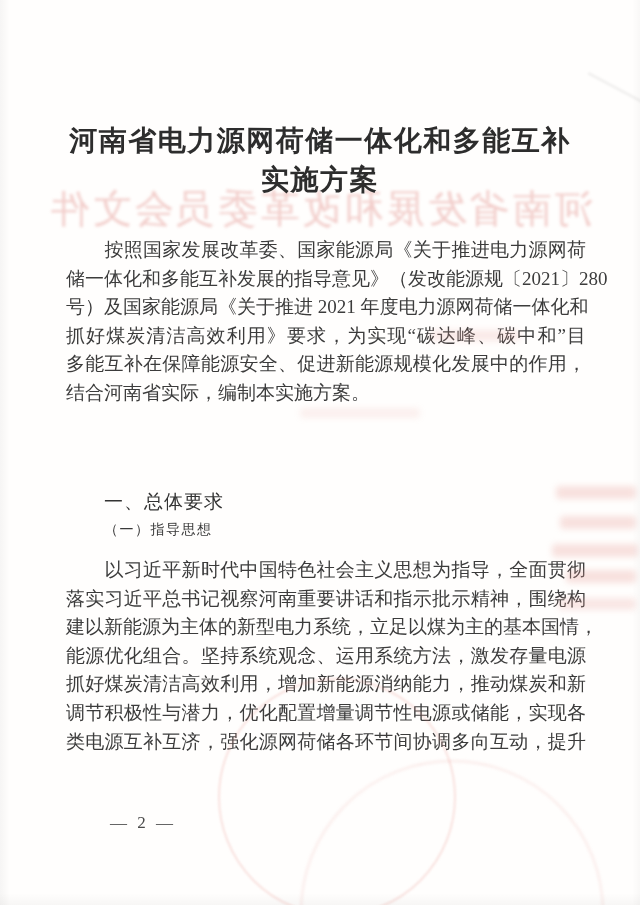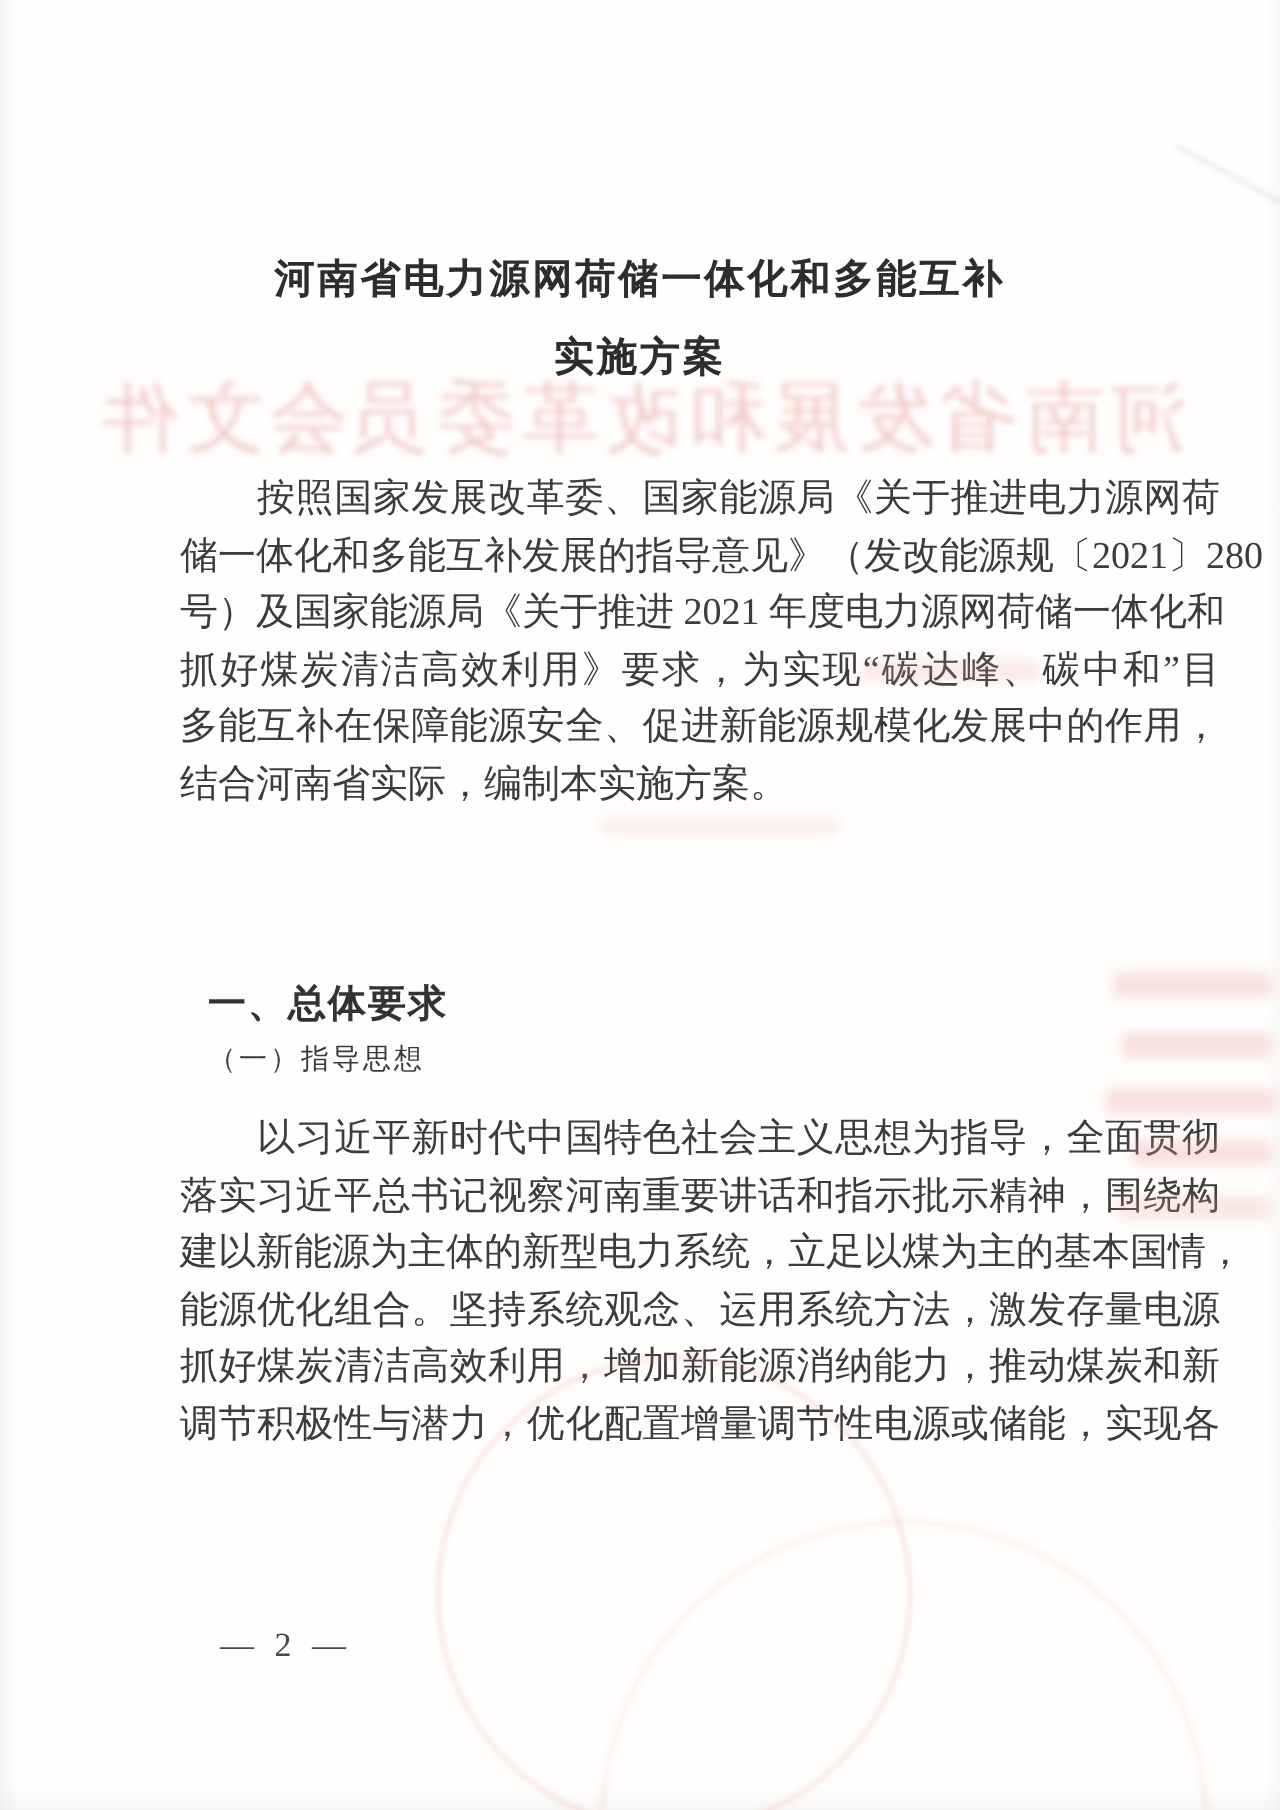--- a/index.html
+++ b/index.html
@@ -16,21 +16,21 @@
       linear-gradient(90deg, rgba(0,0,0,0.035) 0, rgba(0,0,0,0) 10px),
       linear-gradient(270deg, rgba(0,0,0,0.025) 0, rgba(0,0,0,0) 8px),
       linear-gradient(0deg, rgba(0,0,0,0.03) 0, rgba(0,0,0,0) 12px),
       #fffefd;
   }
   
   .doc-title {
     position: absolute; top: 121px; left: 0; right: 0;
     text-align: center;
     font-weight: bold;
-    font-size: 20px;
+    font-size: 28px;
     line-height: 39px;
     letter-spacing: 1.5px;
     color: #2d2d2d;
   }
   
   .bleed-title {
     position: absolute; top: 182px; left: 30px; right: 30px;
     text-align: center;
     transform: scaleX(-1);
     font-size: 39px;
@@ -65,38 +65,37 @@
     border-radius: 50%;
     filter: blur(1.5px);
     pointer-events: none;
   }
   
   .body-block {
     position: absolute;
     left: 66px; width: 520px;
     font-size: 19px;
     color: #3c3c3c;
-    margin-left: 24px;
   }
   .line {
     height: 28.6px;
     line-height: 28.6px;
     text-align: justify;
     text-align-last: justify;
     text-justify: inter-character;
     white-space: nowrap;
     overflow: visible;
   }
   .p1 { top: 236px; }
   .p1 .line:last-child { text-align-last: left; }
   .p2 { top: 556px; }
   .heading-1 {
     position: absolute; left: 104px; top: 489px;
     font-family: "Liberation Sans", sans-serif;
-    font-weight: bold;
+    font-weight: normal;
     font-size: 19px;
     letter-spacing: 1px;
     color: #333333;
   }
   .heading-2 {
     position: absolute; left: 104px; top: 521px;
     font-size: 14px;
     letter-spacing: 1.5px;
     color: #3a3a3a;
   }
@@ -140,20 +139,21 @@
   <div class="heading-1">一、总体要求</div>
   <div class="heading-2">（一）指导思想</div>
 
   <div class="body-block p2">
       <div class="line">　　以习近平新时代中国特色社会主义思想为指导，全面贯彻</div>
       <div class="line">落实习近平总书记视察河南重要讲话和指示批示精神，围绕构</div>
       <div class="line">建以新能源为主体的新型电力系统，立足以煤为主的基本国情，</div>
       <div class="line">能源优化组合。坚持系统观念、运用系统方法，激发存量电源</div>
       <div class="line">抓好煤炭清洁高效利用，增加新能源消纳能力，推动煤炭和新</div>
       <div class="line">调节积极性与潜力，优化配置增量调节性电源或储能，实现各</div>
+      <div class="line">类电源互补互济，强化源网荷储各环节间协调多向互动，提升</div>
     </div>
 
   <div class="seal-arc"></div>
   <div class="seal-arc2"></div>
 
   <div class="smudge" style="left:556px; top:486px; width:80px; height:13px;"></div>
   <div class="smudge" style="left:560px; top:516px; width:76px; height:13px;"></div>
   <div class="smudge" style="left:552px; top:544px; width:86px; height:13px;"></div>
   <div class="smudge" style="left:566px; top:570px; width:70px; height:13px;"></div>
   <div class="smudge" style="left:430px; top:330px; width:90px; height:11px; opacity:.7;"></div>

